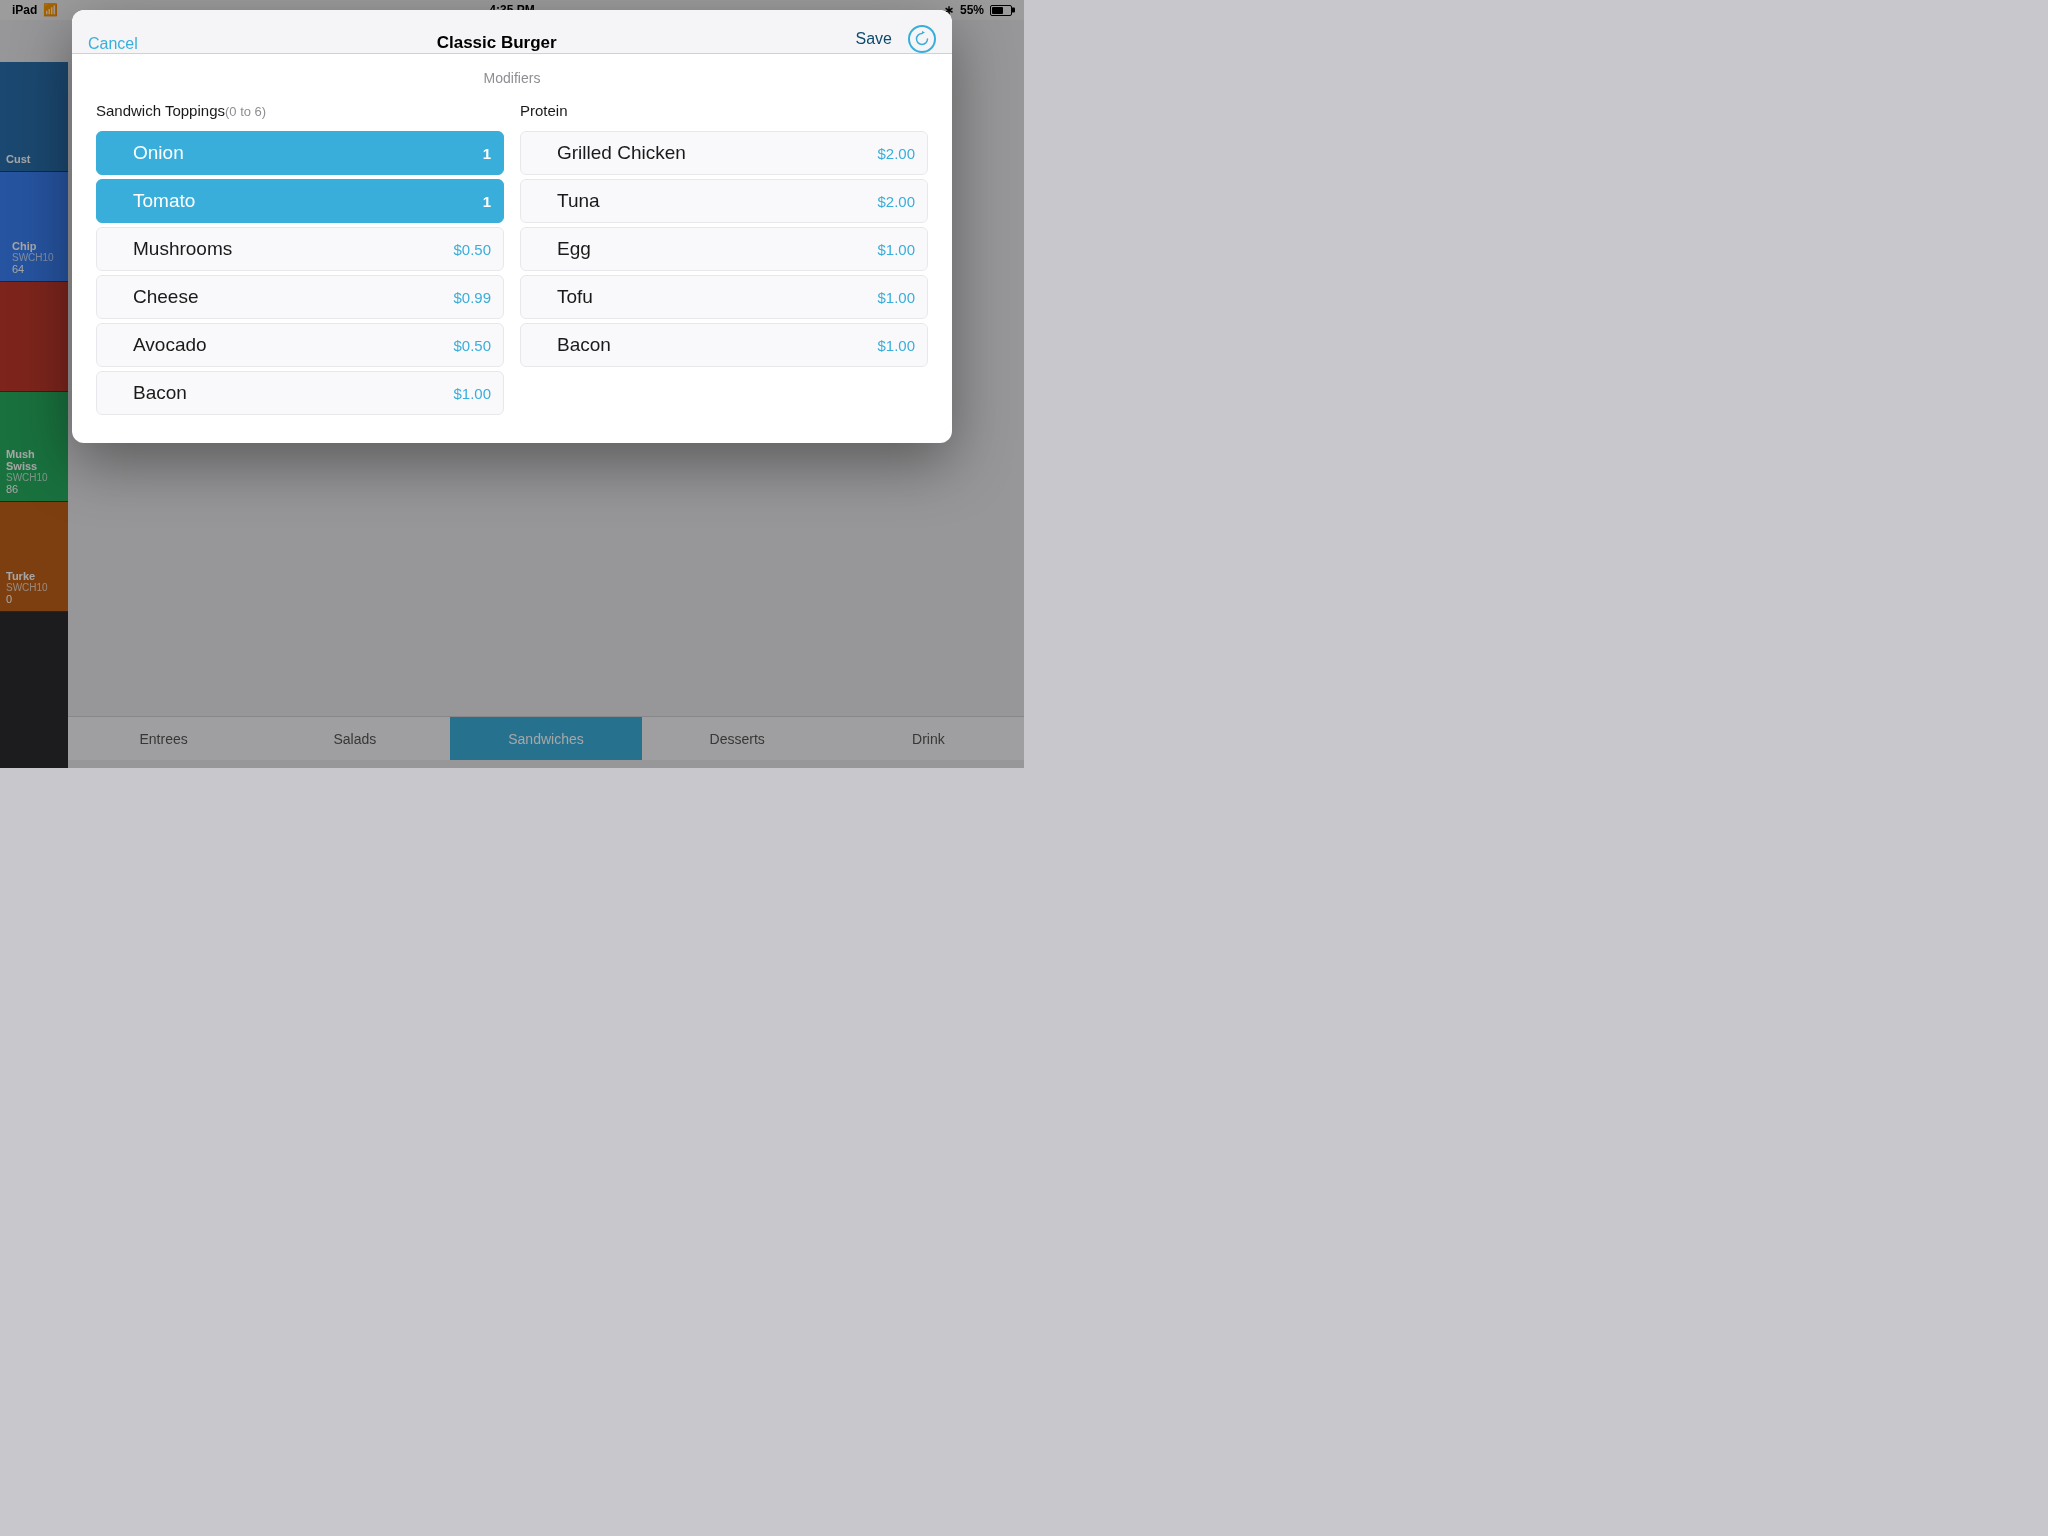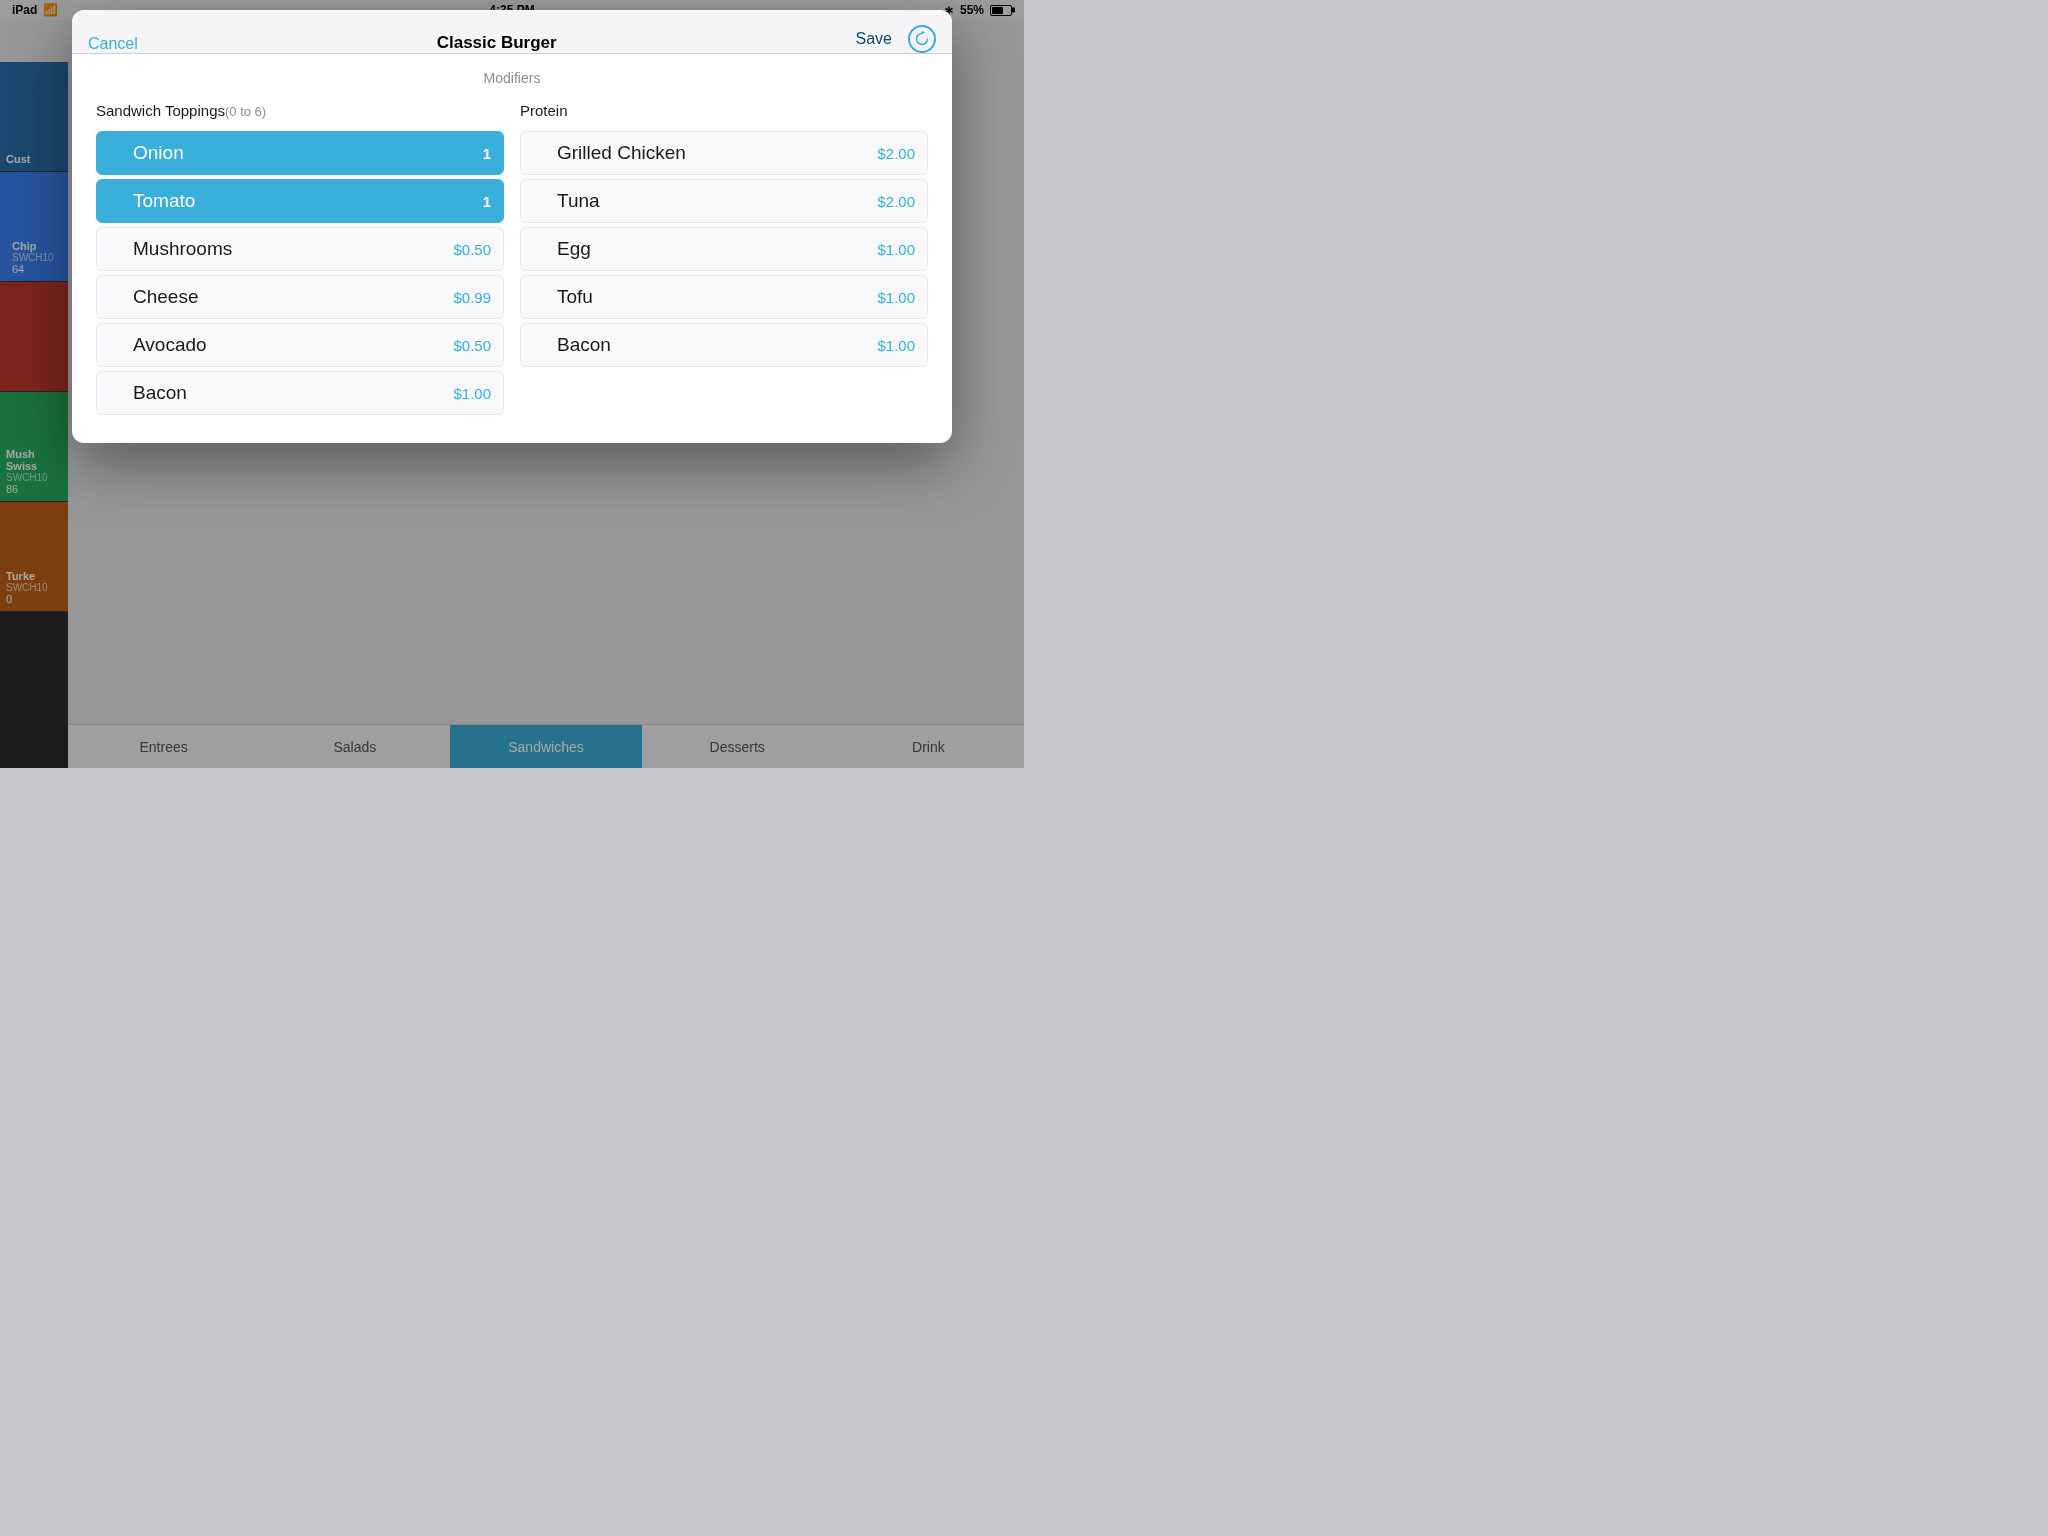--- a/index.html
+++ b/index.html
@@ -78,21 +78,21 @@
       font-size: 10px;
     }
     .sidebar-item-num {
       color: #fff;
       font-size: 11px;
     }
 
     
     .tab-bar-bg {
       position: absolute;
-      bottom: 0;
+      bottom: 8px;
       left: 68px;
       right: 0;
       height: 44px;
       background: #f5f5f7;
       border-top: 1px solid #d0d0d5;
       display: flex;
       align-items: center;
     }
     .tab-item {
       flex: 1;

